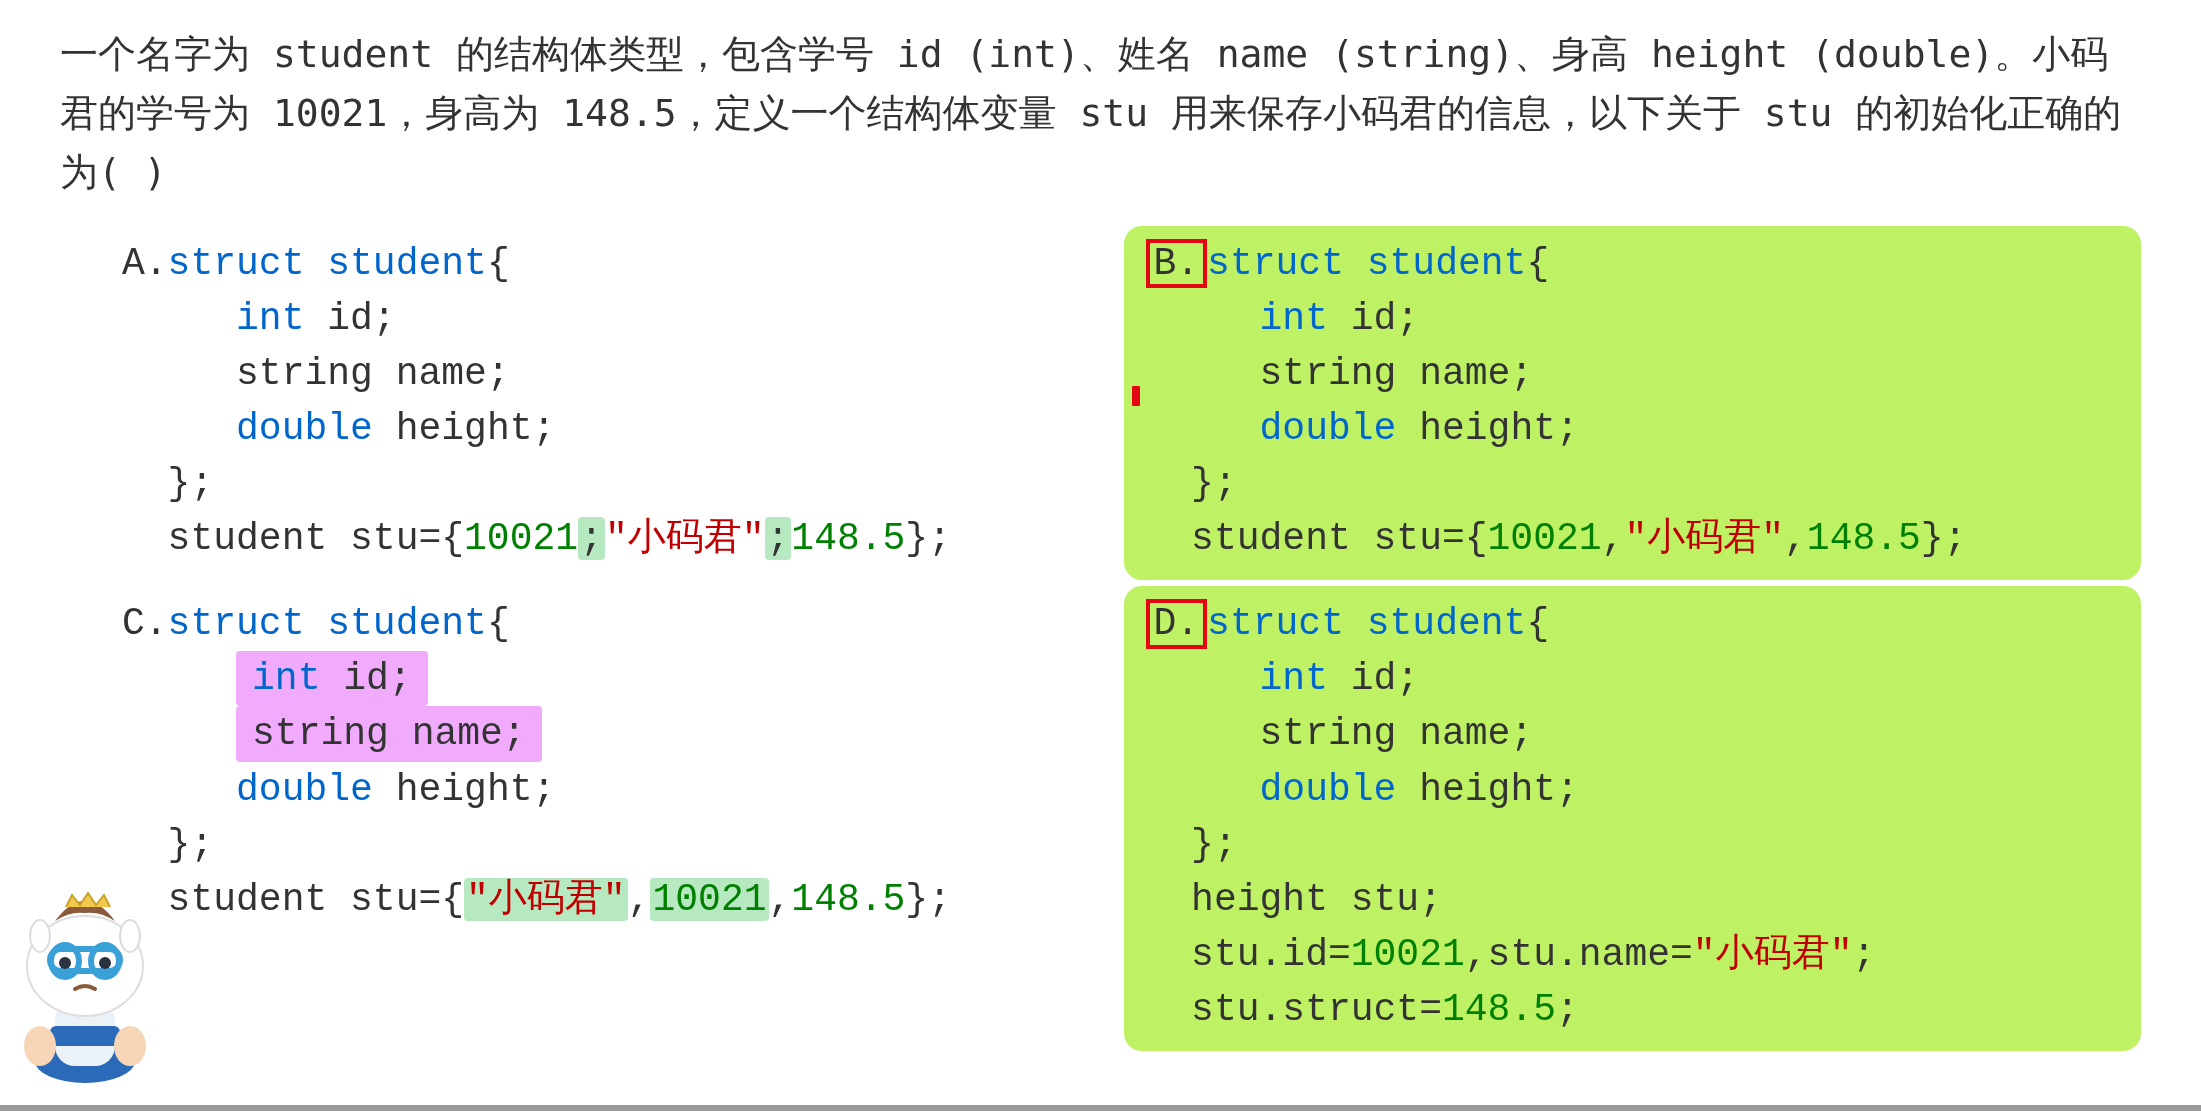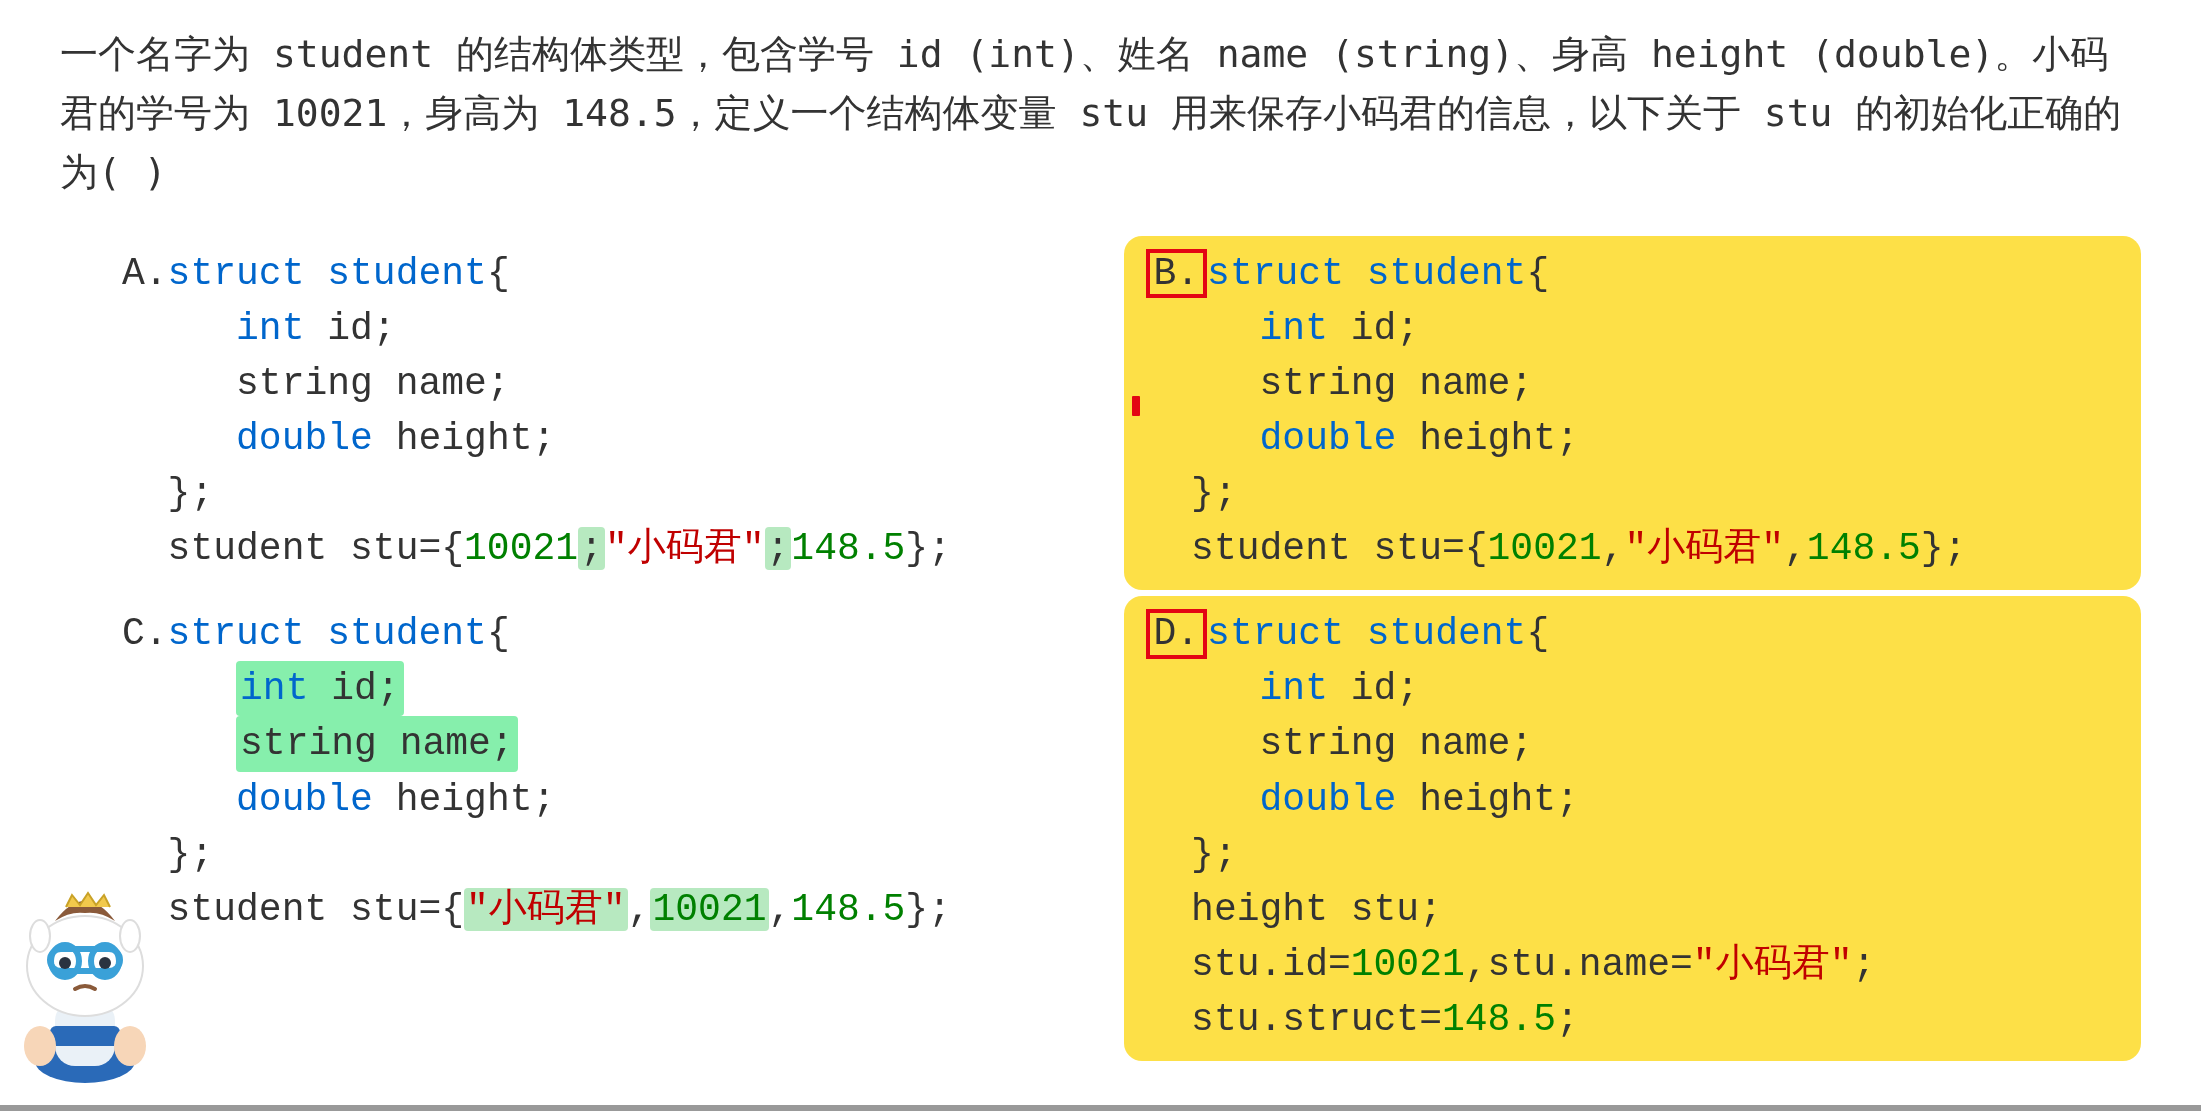--- a/index.html
+++ b/index.html
@@ -9,64 +9,64 @@
   background: #ffffff;
   font-family: "Microsoft YaHei", "PingFang SC", Consolas, monospace;
   font-size: 38px;
   color: #333;
   position: relative;
   padding: 25px 60px 25px 60px;
 }
 .question-stem {
   line-height: 1.55;
   color: #333;
-  margin-bottom: 34px;
+  margin-bottom: 24px;
 }
 .options-grid {
   display: grid;
   grid-template-columns: 1fr 1fr;
   column-gap: 40px;
   row-gap: 20px;
   padding-left: 40px;
   grid-auto-rows: min-content;
   gap: 6px;
 }
 .option {
   position: relative;
   border-radius: 18px;
   padding: 10px 22px 14px 22px;
   font-family: Consolas, "Courier New", monospace;
   font-size: 38px;
   line-height: 1.45;
   align-self: start;
 }
 .option.selected {
-  background: #fde047;
+  background: #bef264;
   font-family: Liberation Mono, monospace;
 }
 .red-box {
   border: 4px solid #e30613;
   padding: 0 4px;
   display: inline-block;
   line-height: 1.1;
 }
 .code-block { white-space: pre; }
 .kw { color: #0066cc; }
 .type { color: #0066cc; }
 .num { color: #008000; }
 .str { color: #c00000; }
 .hl-green {
   background: #b7e9c0;
   border-radius: 4px;
   padding: 0 2px;
 }
 .hl-green-line {
-  background: #86efac;
+  background: #f0abfc;
   border-radius: 4px;
-  padding: 0 4px;
+  padding: 0 16px;
   display: inline-block;
   font-family: Liberation Mono, monospace;
 }
 .red-tick {
   position: absolute;
   width: 8px;
   height: 20px;
   background: #e30613;
   border-radius: 1px;
 }

